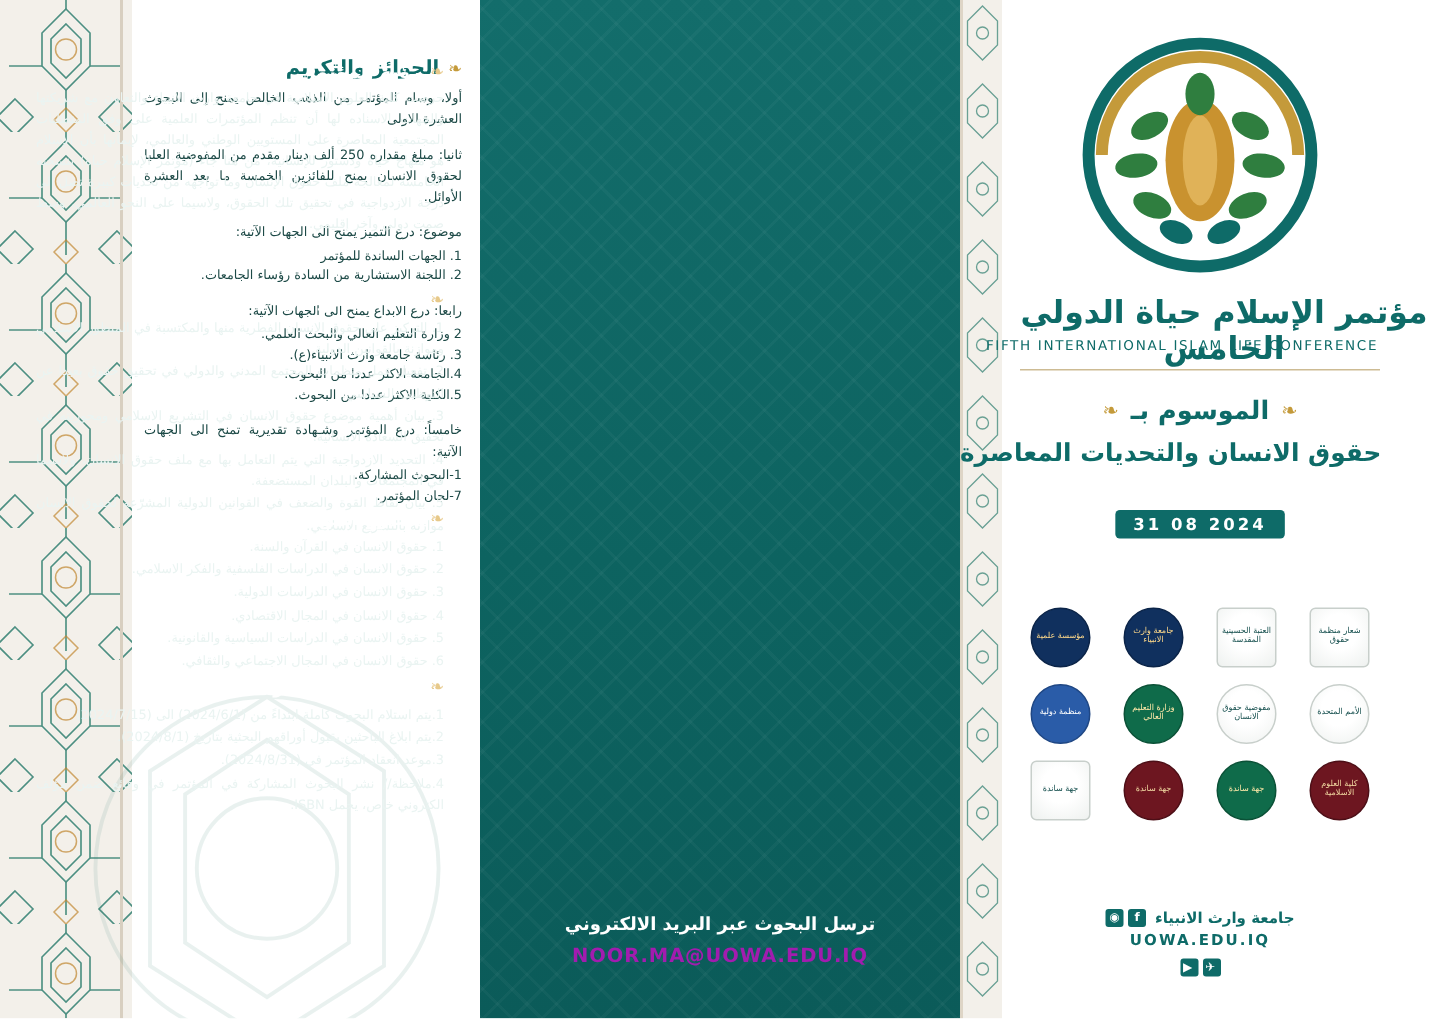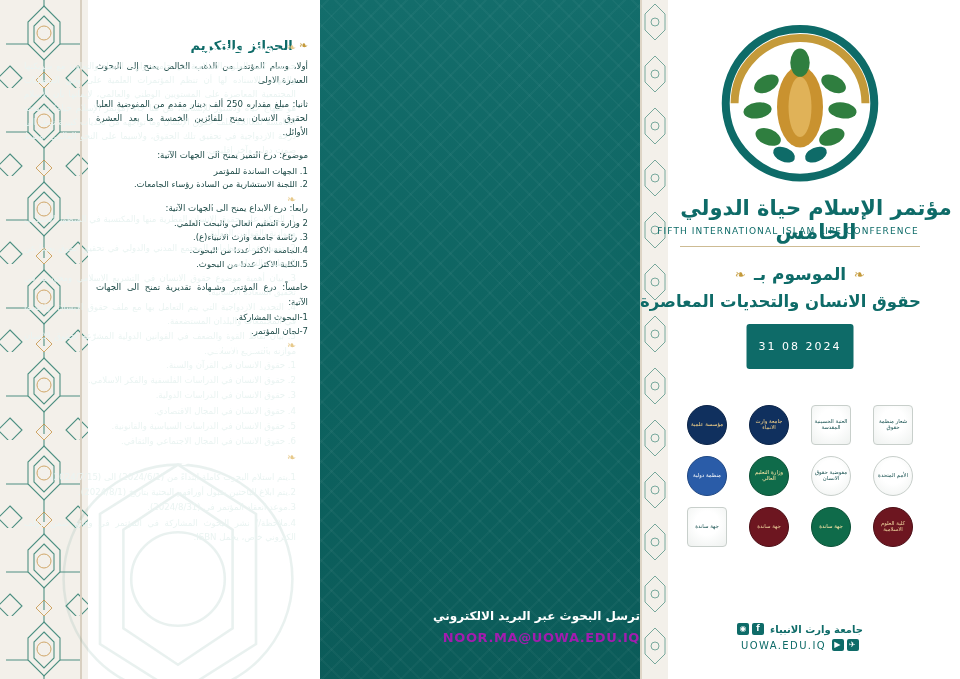--- a/index.html
+++ b/index.html
@@ -77,21 +77,21 @@
   .awards h3 .fleur{color:#c49a3a;font-size:11px;}
   .awards .blk{color:#1d4a47;font-size:8.6px;line-height:1.66;margin-bottom:9px;text-align:justify;}
   .awards ul{margin:2px 0 0 0;padding:0;list-style:none;}
   .awards li{font-size:8.5px;line-height:1.6;}
 
   
   .tblock{position:absolute;width:272px;left:24px;}
 
   
   .email-wrap{
-    position:absolute;left:320px;bottom:34px;width:320px;text-align:right;color:#fff;
+    position:absolute;left:320px;bottom:34px;width:320px;text-align:center;color:#fff;
   }
   .email-label{font-size:12px;font-weight:bold;margin-bottom:7px;letter-spacing:.2px;}
   .email-val{font-size:13px;font-weight:bold;color:#a21caf;letter-spacing:.6px;}
 
   
   .emblem{position:absolute;left:62px;top:22px;width:196px;height:168px;}
   .conf-title-ar{
     position:absolute;left:0;top:196px;width:320px;text-align:center;
     color:#0e6b68;font-size:21px;font-weight:bold;direction:rtl;padding-left:16px;
   }
@@ -106,23 +106,23 @@
     position:absolute;left:0;top:264px;width:320px;text-align:center;
     color:#0e6b68;font-size:17px;font-weight:bold;direction:rtl;
     display:flex;align-items:center;justify-content:center;gap:8px;
   }
   .tagged .fleur{color:#c49a3a;font-size:13px;}
   .subject{
     position:absolute;left:0;top:292px;width:320px;text-align:left;
     color:#0e6b68;font-size:16.5px;font-weight:bold;direction:rtl;
   }
   .date-badge{
-    position:absolute;left:50%;top:324px;transform:translateX(-50%);
-    background:#0e6b68;color:#fff;font-size:11px;font-weight:normal;
-    padding:16px 12px;border-radius:3px;letter-spacing:2px;direction:ltr;
+    position:absolute;left:50%;top:340px;transform:translateX(-50%);
+    background:#0e6b68;color:#fff;font-size:11px;font-weight:bold;
+    padding:3px 12px;border-radius:3px;letter-spacing:2px;direction:ltr;
   }
   .logo-grid{
     position:absolute;left:40px;top:404px;width:240px;
     display:grid;grid-template-columns:repeat(4,1fr);gap:9px 8px;
   }
   .logo-cell{
     width:100%;height:42px;display:flex;align-items:center;justify-content:center;
   }
   .logo-cell .badge{
     width:40px;height:40px;border-radius:50%;
@@ -138,22 +138,22 @@
   .logo-cell .badge.maroon{background:#6d1620;color:#f0d7a0;border-color:#4d0f17;}
 
   .uni-footer{
     position:absolute;left:0;bottom:28px;width:320px;text-align:center;direction:rtl;
   }
   .uni-footer .uni-name{
     color:#0e6b68;font-size:10px;font-weight:bold;margin-bottom:4px;
     display:flex;align-items:center;justify-content:center;gap:6px;
   }
   .uni-footer .uni-web{
-    color:#0e6b68;font-size:10px;font-weight:normal;letter-spacing:1.4px;direction:ltr;
-    display:flex;align-items:center;justify-content:center;gap:6px;
+    color:#0e6b68;font-size:10px;font-weight:bold;letter-spacing:1.4px;direction:ltr;
+    display:flex;align-items:center;justify-content:center;gap:6px;flex-direction:column;
   }
   .soc{display:inline-flex;gap:3px;vertical-align:middle;}
   .soc i{
     width:12px;height:12px;border-radius:2px;background:#0e6b68;color:#fff;
     font-style:normal;font-size:8px;line-height:12px;text-align:center;display:inline-block;
   }
 </style>
 </head>
 <body>
 

